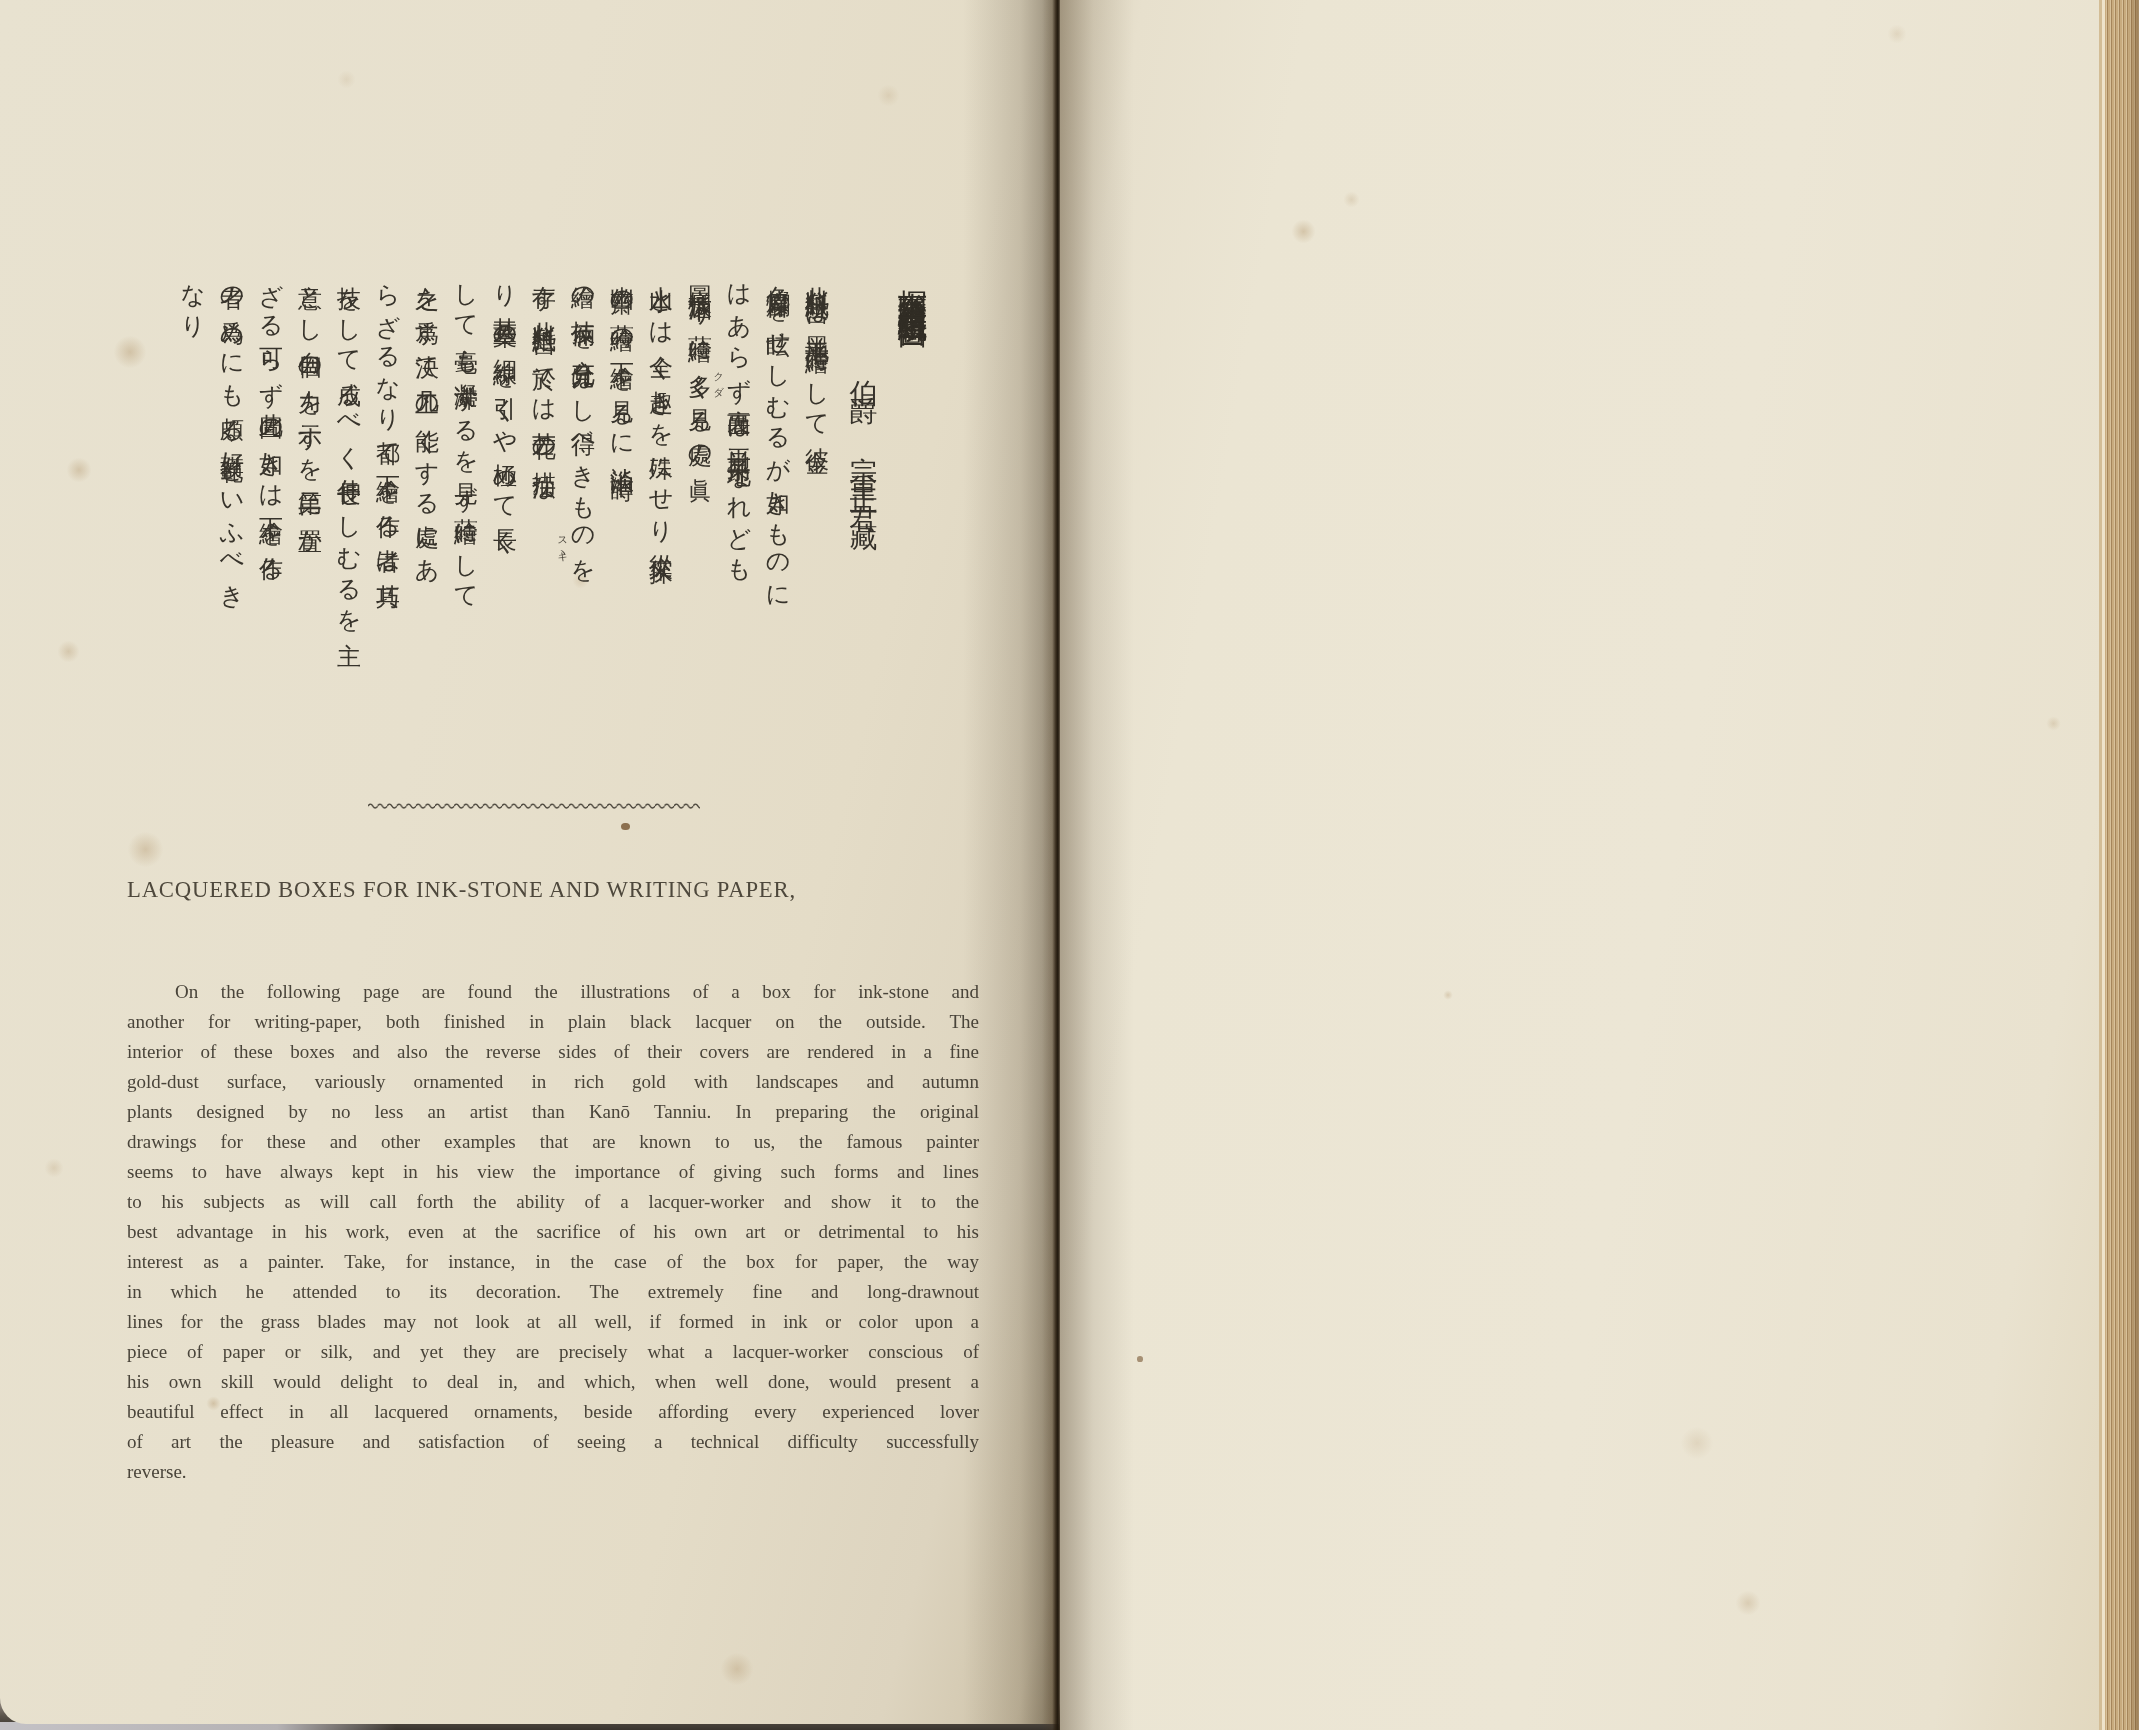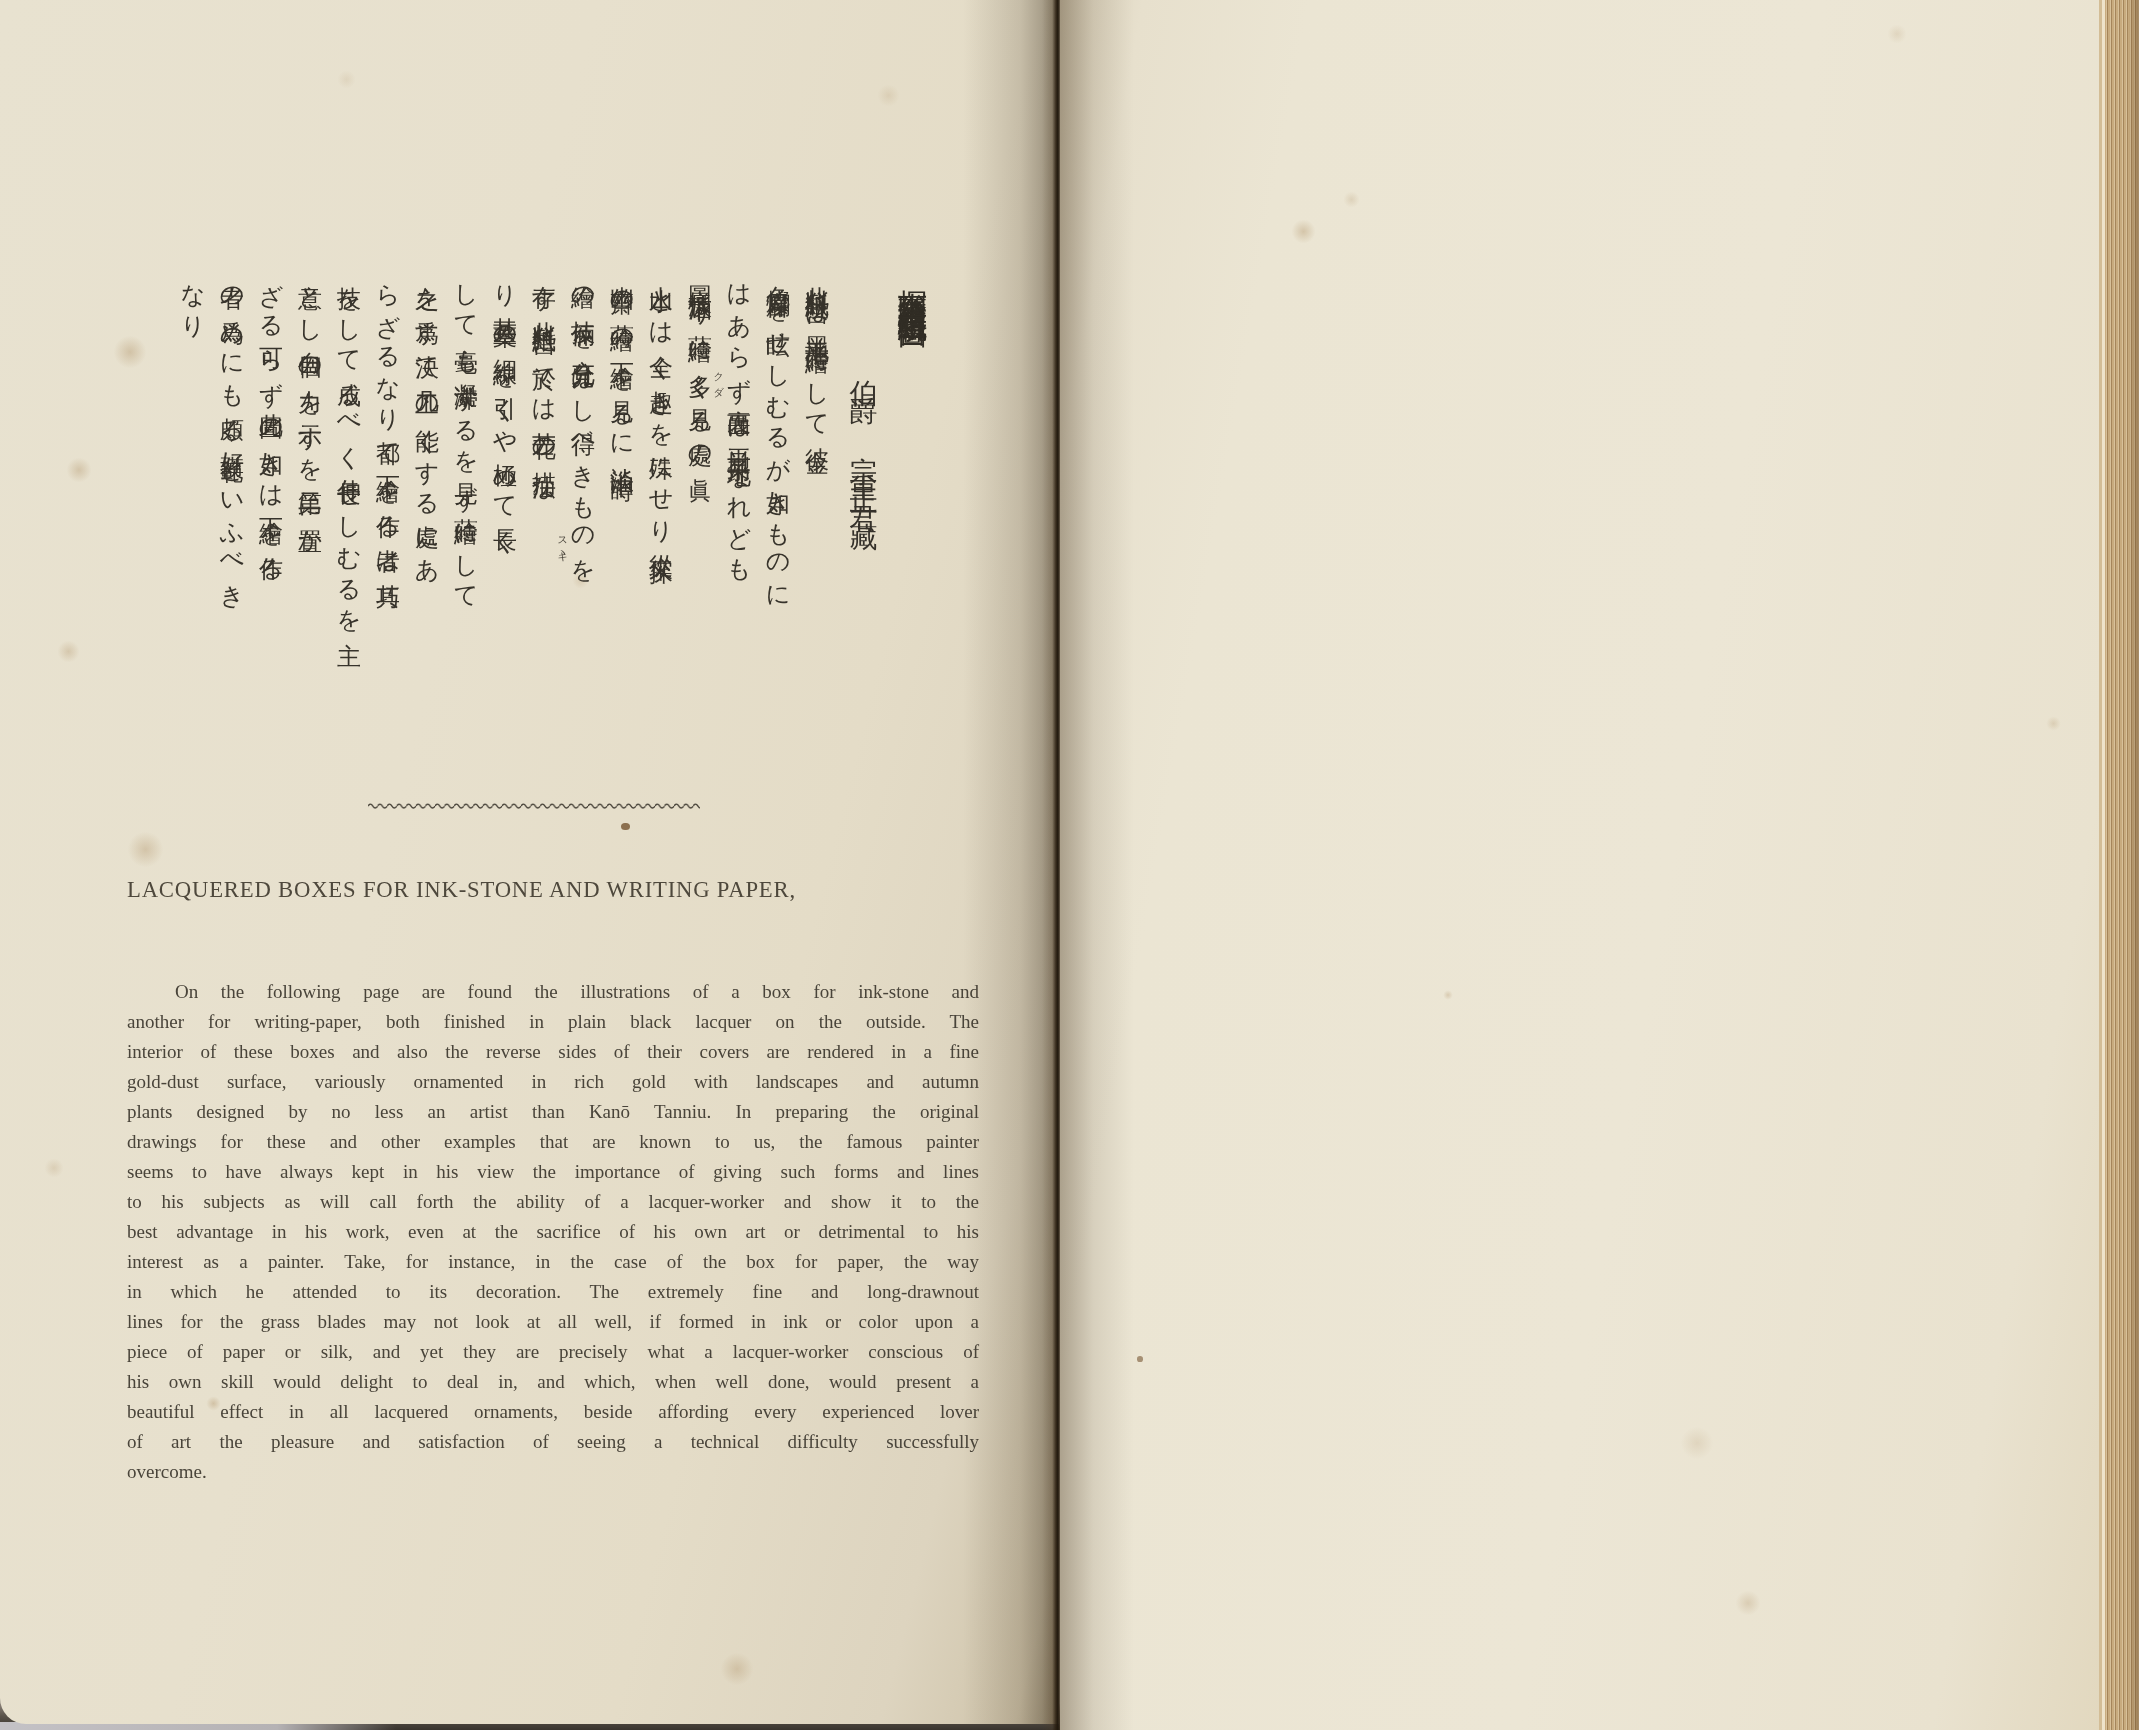--- a/index.html
+++ b/index.html
@@ -138,21 +138,21 @@
       <div class="pline">seems to have always kept in his view the importance of giving such forms and lines</div>
       <div class="pline">to his subjects as will call forth the ability of a lacquer-worker and show it to the</div>
       <div class="pline">best advantage in his work, even at the sacrifice of his own art or detrimental to his</div>
       <div class="pline">interest as a painter.  Take, for instance, in the case of the box for paper, the way</div>
       <div class="pline">in which he attended to its decoration.  The extremely fine and long-drawnout</div>
       <div class="pline">lines for the grass blades may not look at all well, if formed in ink or color upon a</div>
       <div class="pline">piece of paper or silk, and yet they are precisely what a lacquer-worker conscious of</div>
       <div class="pline">his own skill would delight to deal in, and which, when well done, would present a</div>
       <div class="pline">beautiful effect in all lacquered ornaments, beside affording every experienced lover</div>
       <div class="pline">of art the pleasure and satisfaction of seeing a technical difficulty successfully</div>
-      <div class="pline pline-last">overcome.</div>
+      <div class="pline pline-last">reverse.</div>
     </div>
   </div>
 
   <div class="gutter"></div>
 
   <div class="page page-right">
 
     <div class="spot" style="left:231px;top:219px;width:25px;height:25px;opacity:.30;"></div>
     <div class="spot" style="left:283px;top:191px;width:17px;height:17px;opacity:.18;"></div>
     <div class="spot" style="left:620px;top:1426px;width:34px;height:34px;opacity:.15;"></div>

